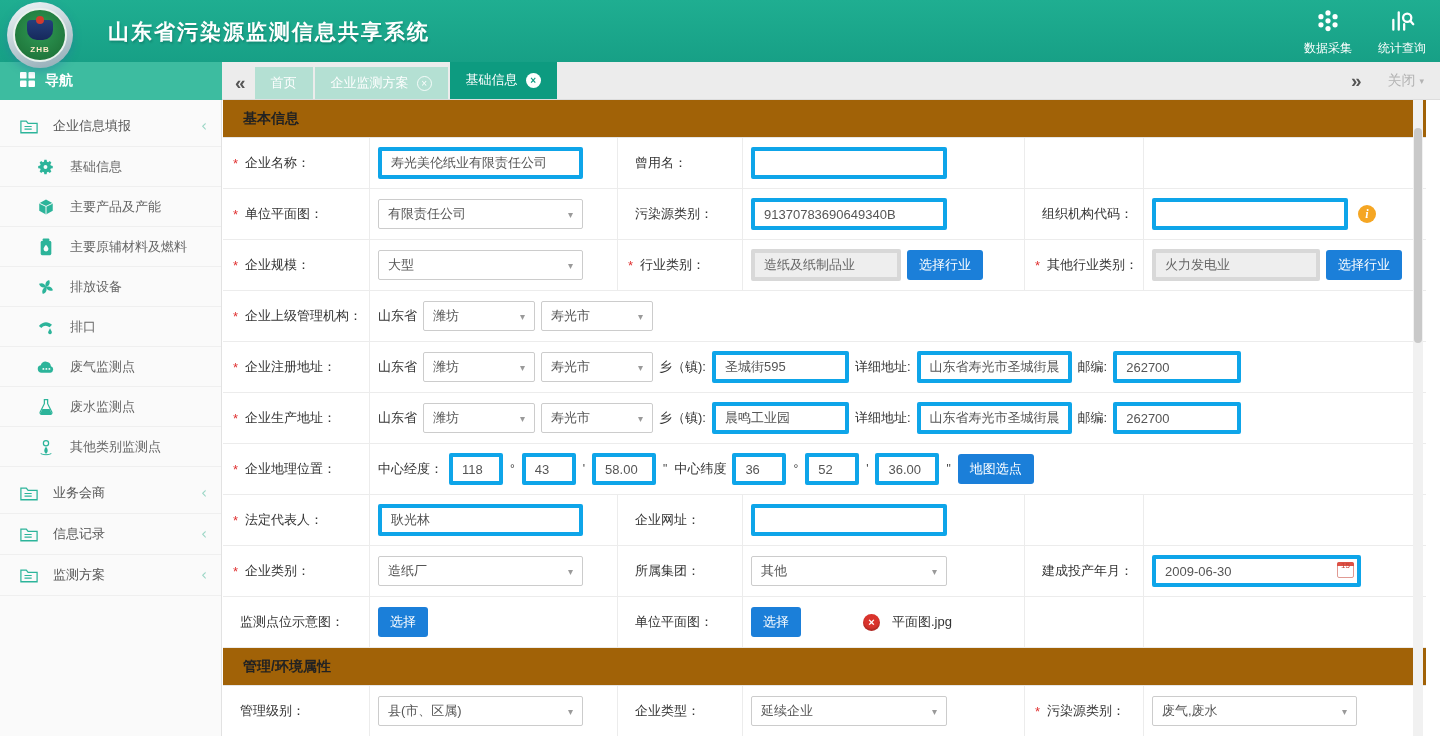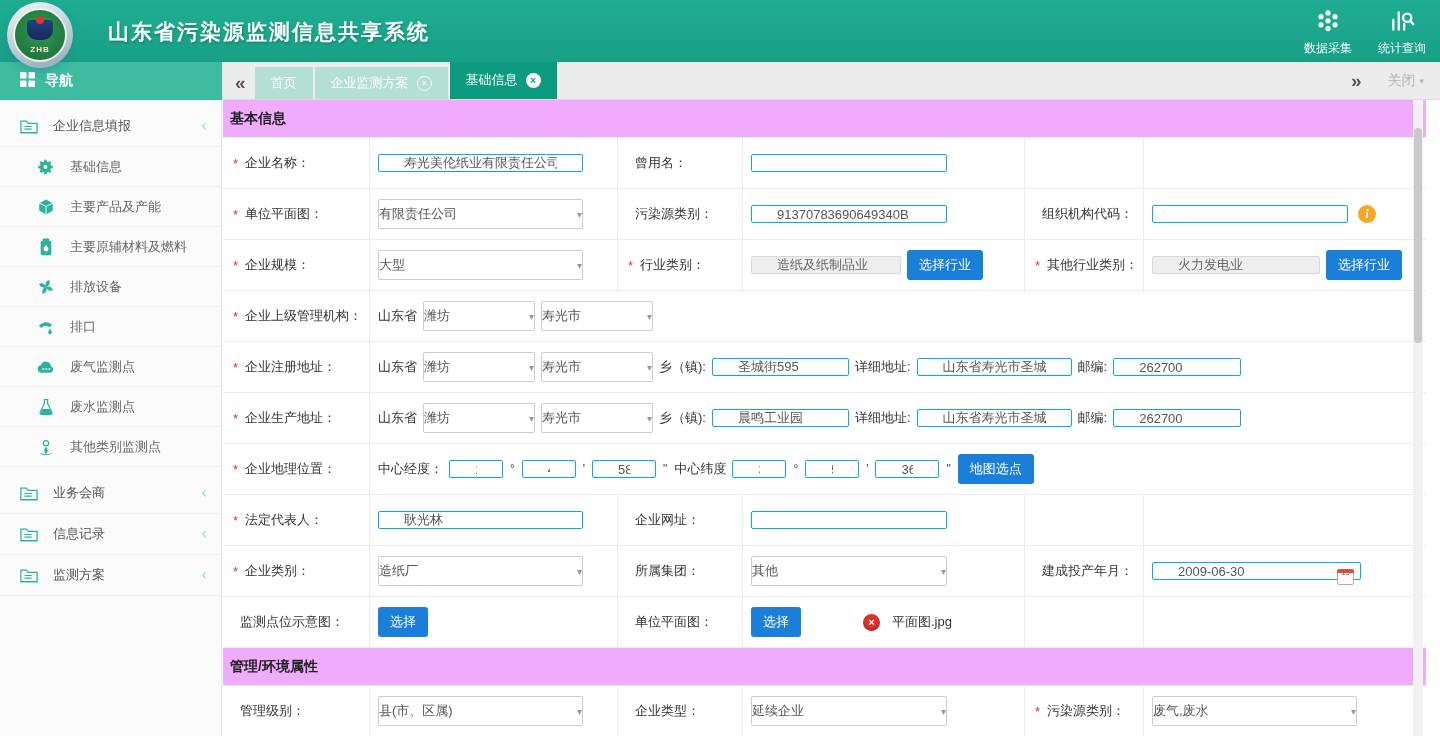--- a/index.html
+++ b/index.html
@@ -57,37 +57,37 @@
   .sgroup { height:41px; padding:0 14px 0 20px; }
   .sitem { height:40px; padding:0 14px 0 37px; color:#666; }
   .sicon { display:inline-flex; width:18px; height:18px; margin-right:15px; color:#2cb49a; }
   .sicon svg { width:18px; height:18px; }
   .stext { flex:1; }
   .schev { color:#9bd6c6; font-size:15px; font-family:"DejaVu Sans",sans-serif; }
   .sgap { height:6px; }
 
   
   .content { position:absolute; left:223px; top:100px; width:1203px; height:636px; background:#fff; }
-  .secthdr { height:38px; display:flex; align-items:center; padding-left:7px; font-size:14px;
-    font-weight:bold; color:#222; background:#f0abfc; border-bottom:1px solid #e6e6e6; }
+  .secthdr { height:38px; display:flex; align-items:center; padding-left:20px; font-size:14px;
+    font-weight:bold; color:#222; background:#a16207; border-bottom:1px solid #e6e6e6; }
   .frow { display:grid; grid-template-columns:147px 248px 125px 282px 119px 1fr; min-height:51px;
     border-bottom:1px solid #ececec; }
   .frow.span2 { grid-template-columns:147px 1fr; }
   .cell { display:flex; align-items:center; padding:0 8px; gap:6px; min-width:0; }
   .cell.v { border-right:1px solid #ececec; }
   .lblc { padding-left:10px; }
   .lbl { font-size:13px; color:#333; white-space:nowrap; }
   .req { color:#e03131; font-size:13px; margin-right:1px; }
   .mini { font-size:13px; color:#333; white-space:nowrap; }
   .sym { font-size:12px; color:#444; margin:0 1px; }
 
-  .ipt { height:18px; border:1px solid #0ea5e9; border-radius:2px; background:#fff; padding:0 25px;
+  .ipt { height:32px; border:4px solid #0ea5e9; border-radius:2px; background:#fff; padding:0 9px;
     font-size:13px; color:#555; font-family:inherit; outline:none; flex-shrink:0; }
   .ipt.dis { background:#eee; border-color:#d8d8d8; color:#666; }
-  .sel { height:30px; border:1px solid #ccc; border-radius:2px; background:#fff; padding:0 0;
+  .sel { height:30px; border:1px solid #ccc; border-radius:2px; background:#fff; padding:0 9px;
     font-size:13px; color:#555; display:inline-flex; align-items:center; justify-content:space-between;
     cursor:pointer; flex-shrink:0; }
   .sel .car { color:#9a9a9a; font-size:10px; margin-left:6px; }
   .w205{width:205px} .w196{width:196px} .w150{width:150px} .w168{width:168px} .w112{width:112px}
   .w137{width:137px} .w155{width:155px} .w128{width:128px} .w54{width:54px} .w64{width:64px} .w209{width:209px}
 
   .bbtn { height:30px; background:#1b7fd9; color:#fff; border:none; border-radius:3px; padding:0 12px;
     font-size:13px; cursor:pointer; white-space:nowrap; font-family:inherit; flex-shrink:0; }
 
   .ibadge { width:18px; height:18px; border-radius:50%; background:#f5a623; color:#fff;

